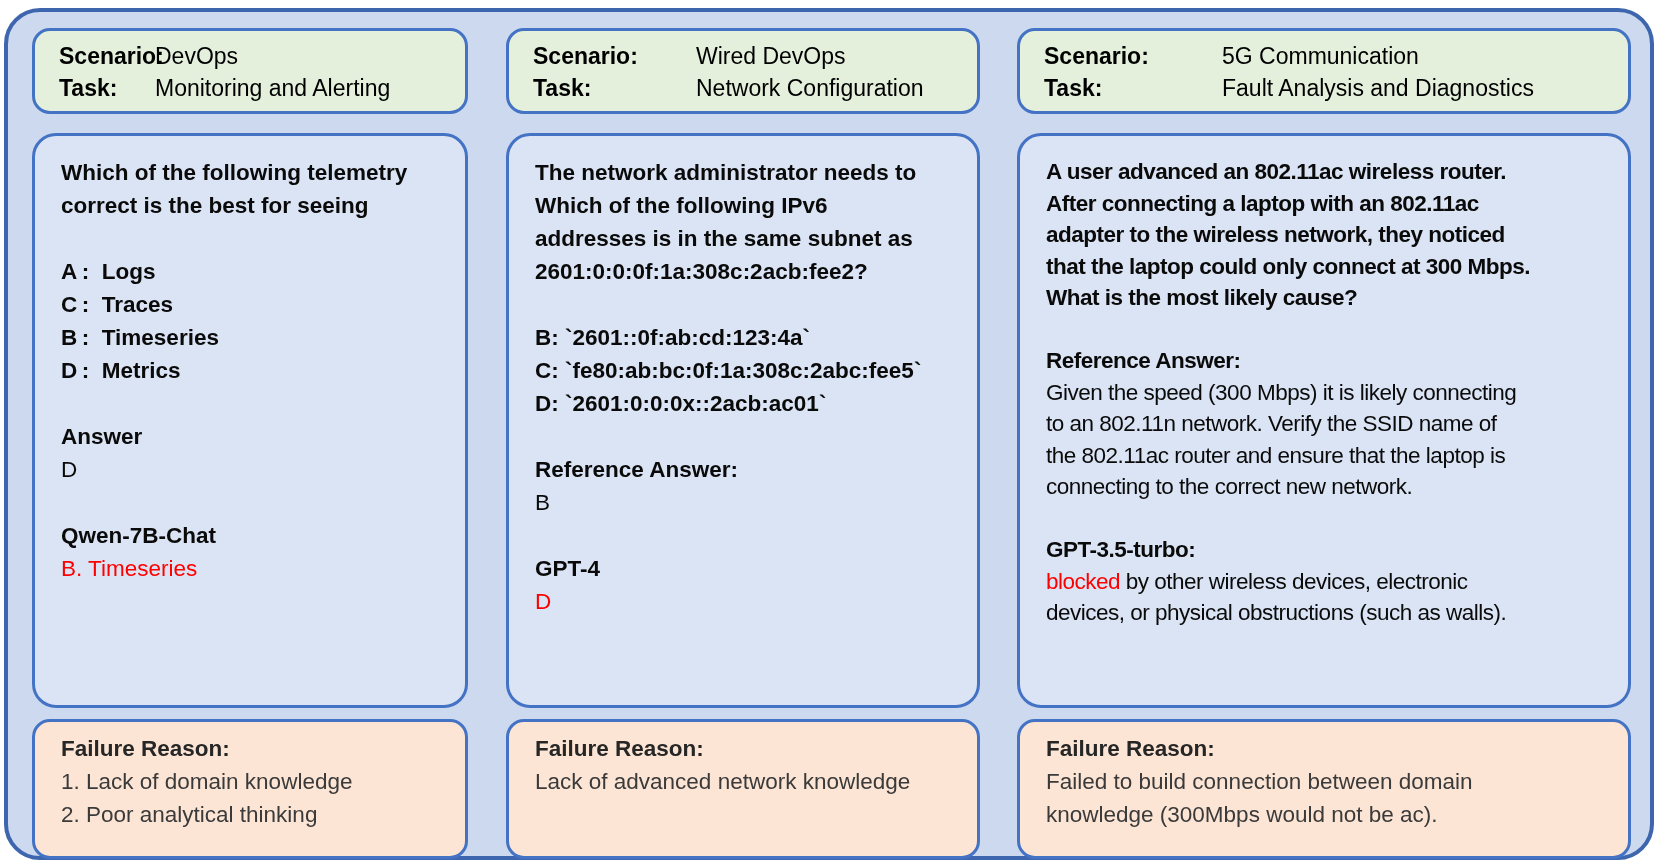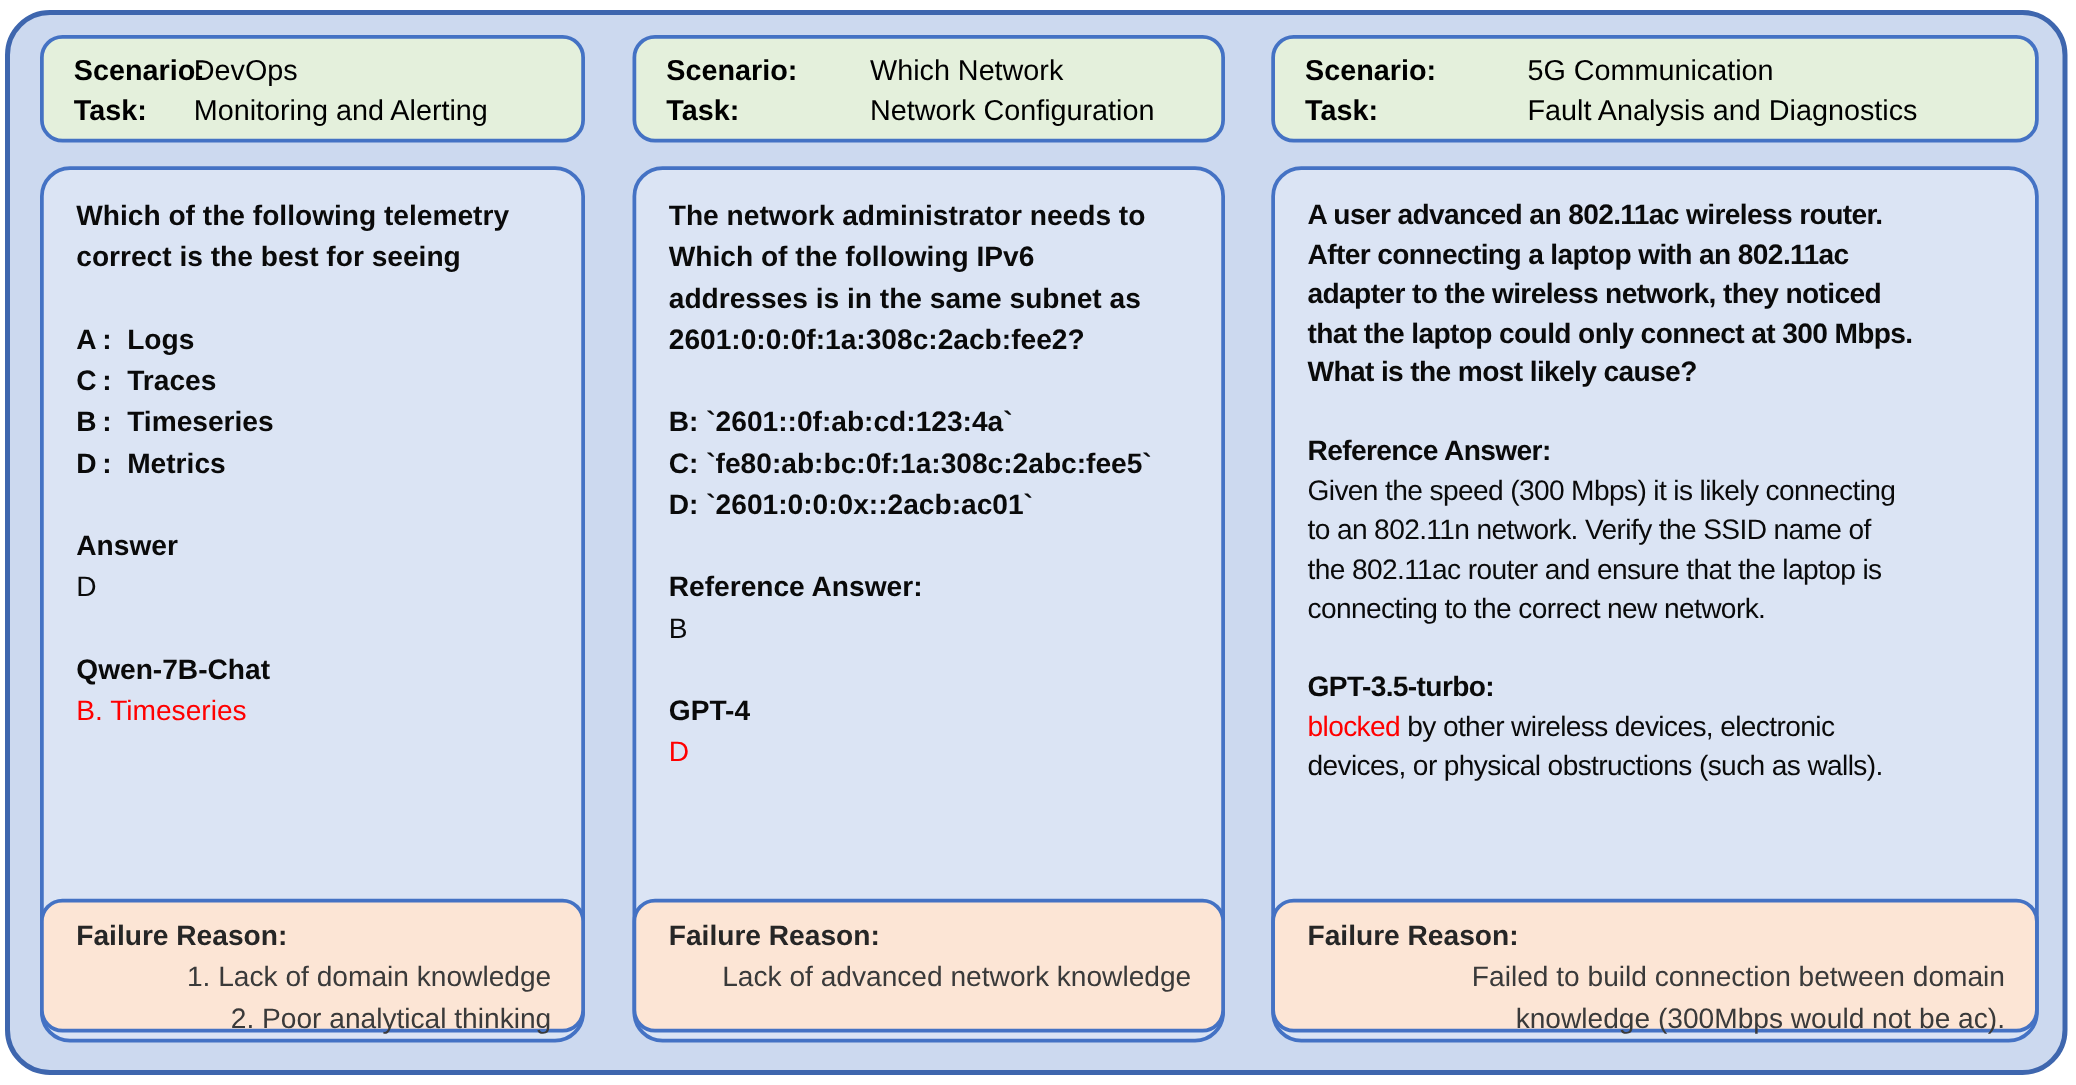--- a/index.html
+++ b/index.html
@@ -21,30 +21,30 @@
   .header{
     top:16px;height:86px;border-radius:18px;background:#E4F0DC;
     padding:9px 0 0 24px;font-size:23px;color:#000;
   }
   .hrow{display:flex;line-height:32px;white-space:pre;}
   .hlabel{font-weight:bold;flex:0 0 auto;}
   .col-0 .hlabel{width:96px;}
   .col-1 .hlabel{width:163px;}
   .col-2 .hlabel{width:178px;}
   .qa{
-    top:121px;height:701px;border-radius:24px;background:#DBE4F4;
+    top:121px;height:575px;border-radius:24px;background:#DBE4F4;
     padding:20px 24px 0 26px;font-size:22.5px;
   }
   .qa .line{line-height:33px;white-space:pre;}
   .col-2 .qa .line{line-height:31.5px;letter-spacing:-0.5px;}
   .failure{
-    top:707px;height:107px;border-radius:18px;background:#FCE5D5;
+    top:707px;height:140px;border-radius:18px;background:#FCE5D5;
     padding:10px 24px 0 26px;font-size:22.5px;color:#3a3a3a;
   }
-  .failure .line{line-height:33px;white-space:pre;text-align:right;}
+  .failure .line{line-height:33px;white-space:pre;}
   .failure .title{font-weight:bold;color:#262626;line-height:33px;white-space:pre;}
   .b{font-weight:bold;}
   .r{color:#FF0000;}
 </style>
 </head>
 <body>
 
 <div class="canvas">
   <div class="outer">
 
@@ -80,21 +80,21 @@
             <div class="line"><span>1. Lack of domain knowledge</span></div>
             <div class="line"><span>2. Poor analytical thinking</span></div>
           </div>
       </div>
     </section>
 
     <section class="col col-1">
       <div class="box header">
         <div class="hrow">
           <span class="hlabel">Scenario:</span>
-          <span class="hval">Which Network</span>
+          <span class="hval">Wired DevOps</span>
         </div>
         <div class="hrow">
           <span class="hlabel">Task:</span>
           <span class="hval">Network Configuration</span>
         </div>
       </div>
       <div class="box qa">
           <div class="line"><span class="b">The network administrator needs to</span></div>
           <div class="line"><span class="b">Which of the following IPv6</span></div>
           <div class="line"><span class="b">addresses is in the same subnet as</span></div>

